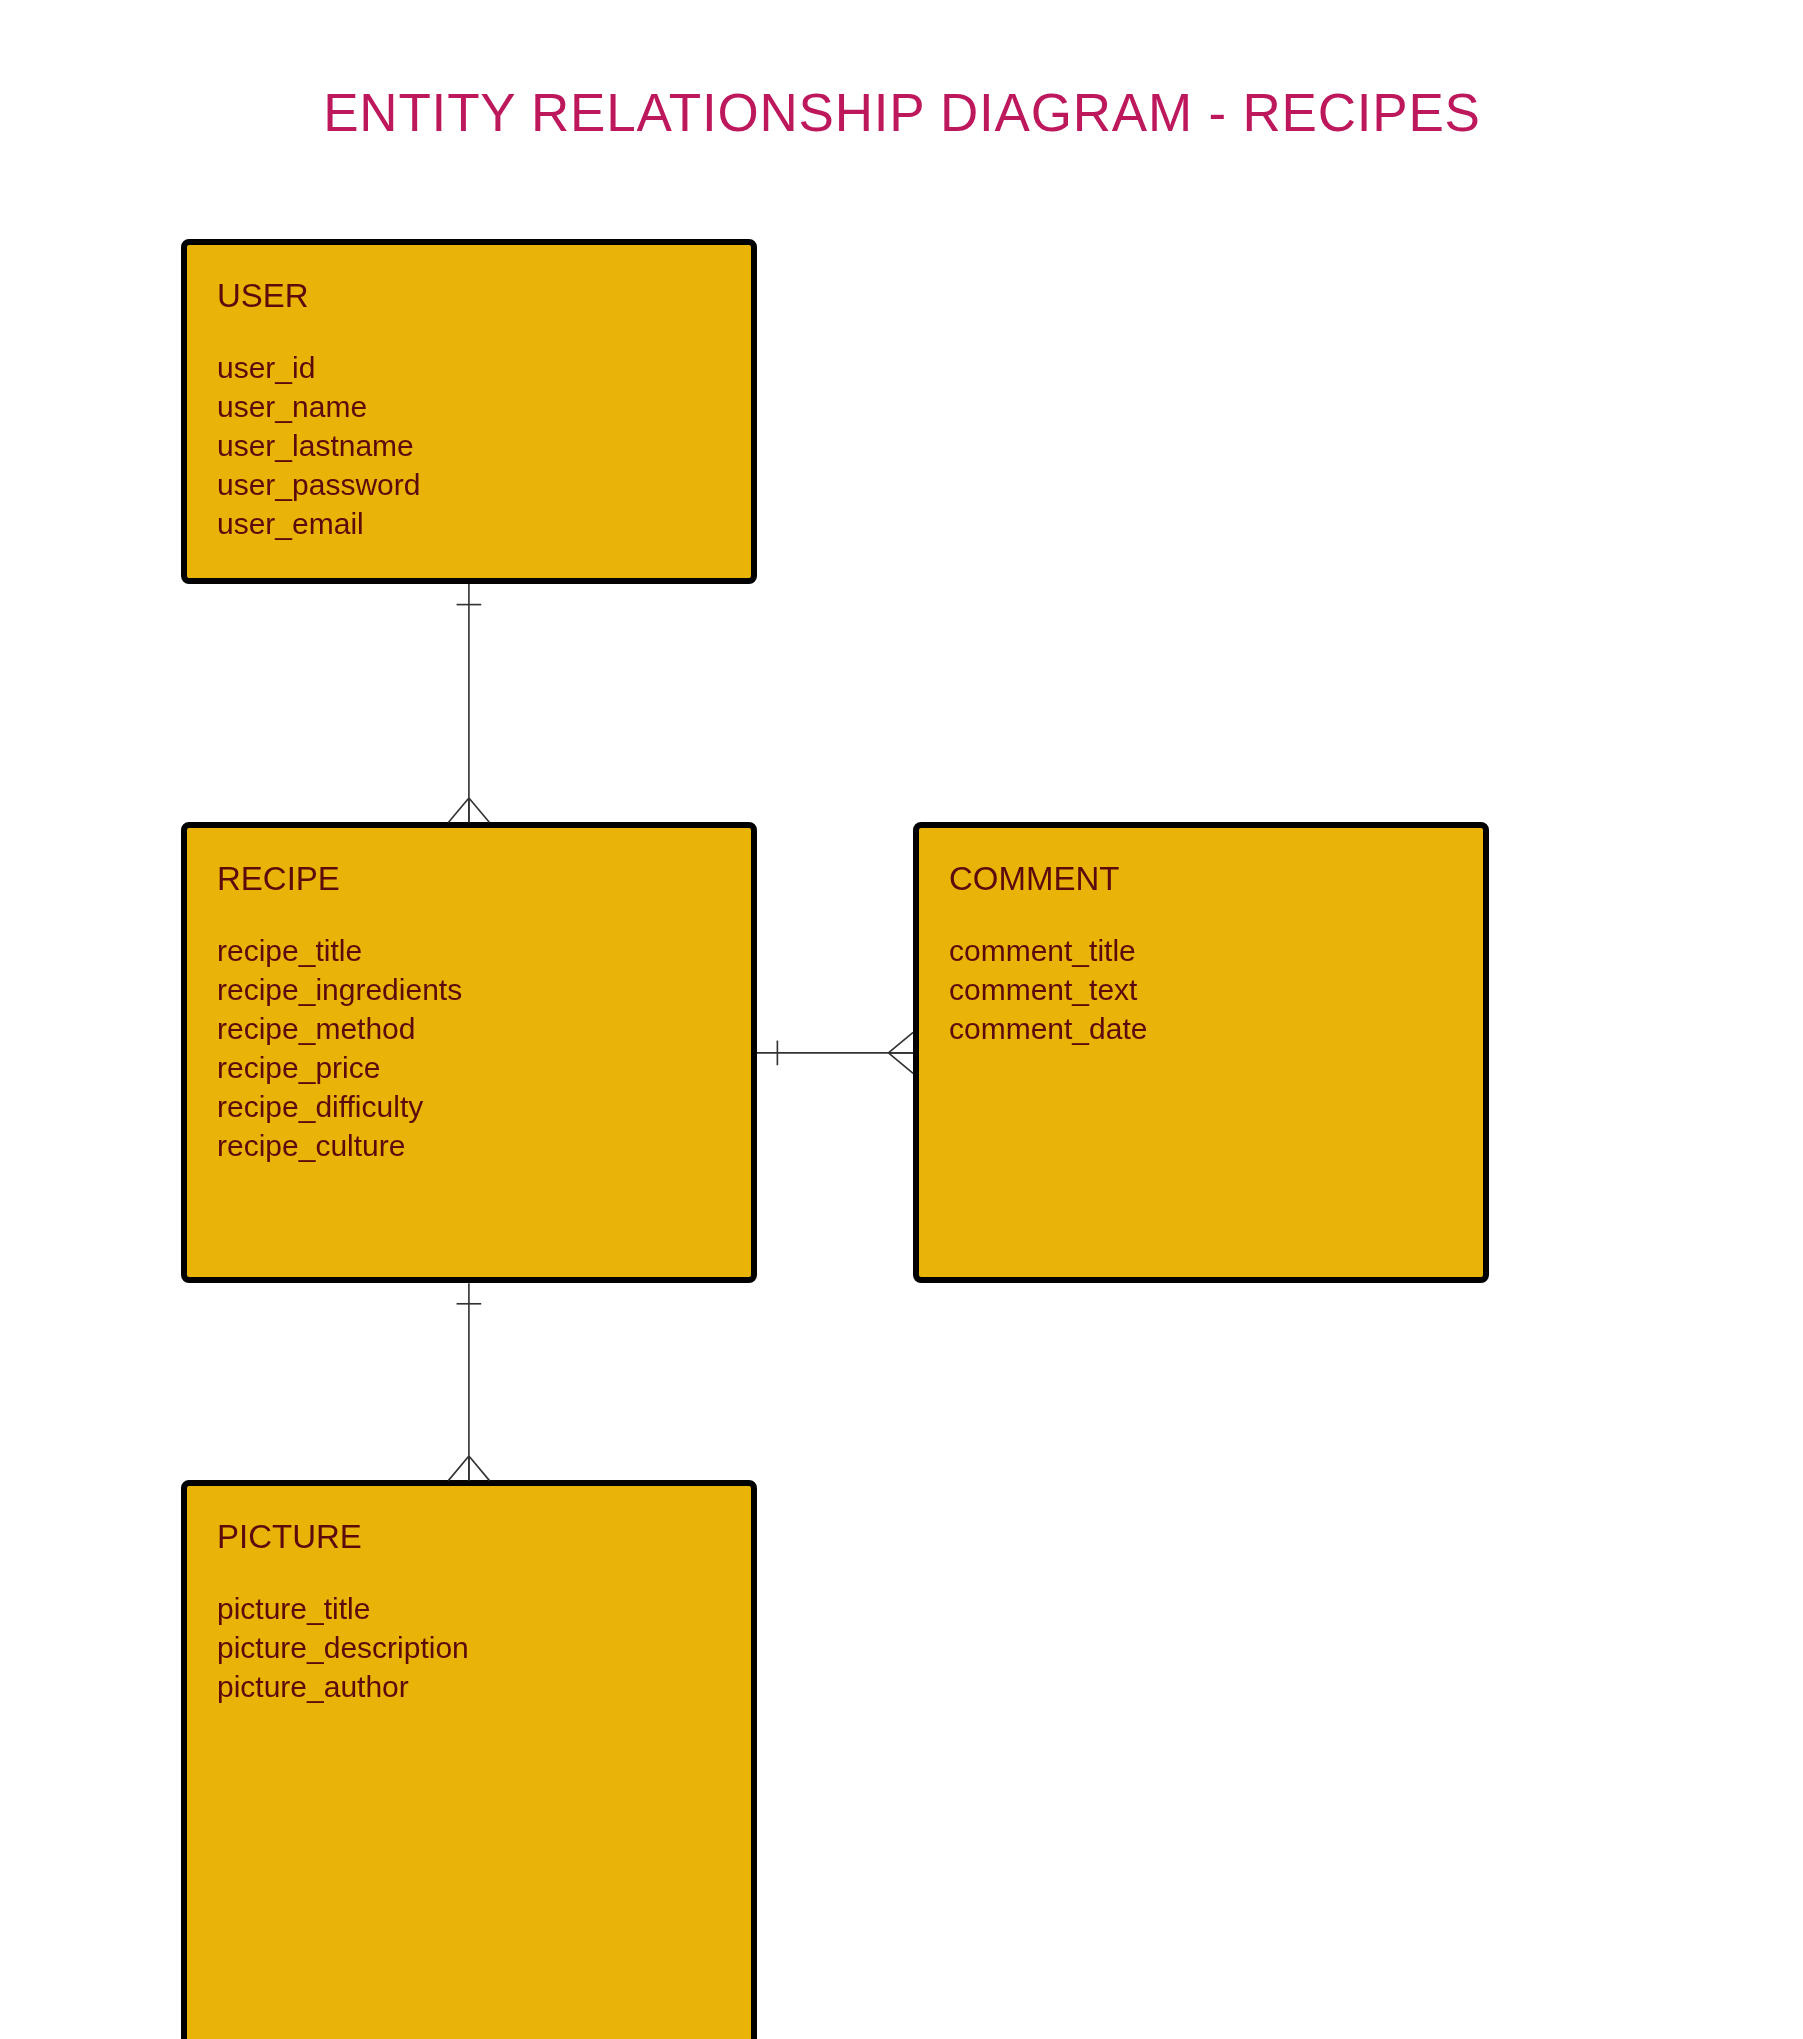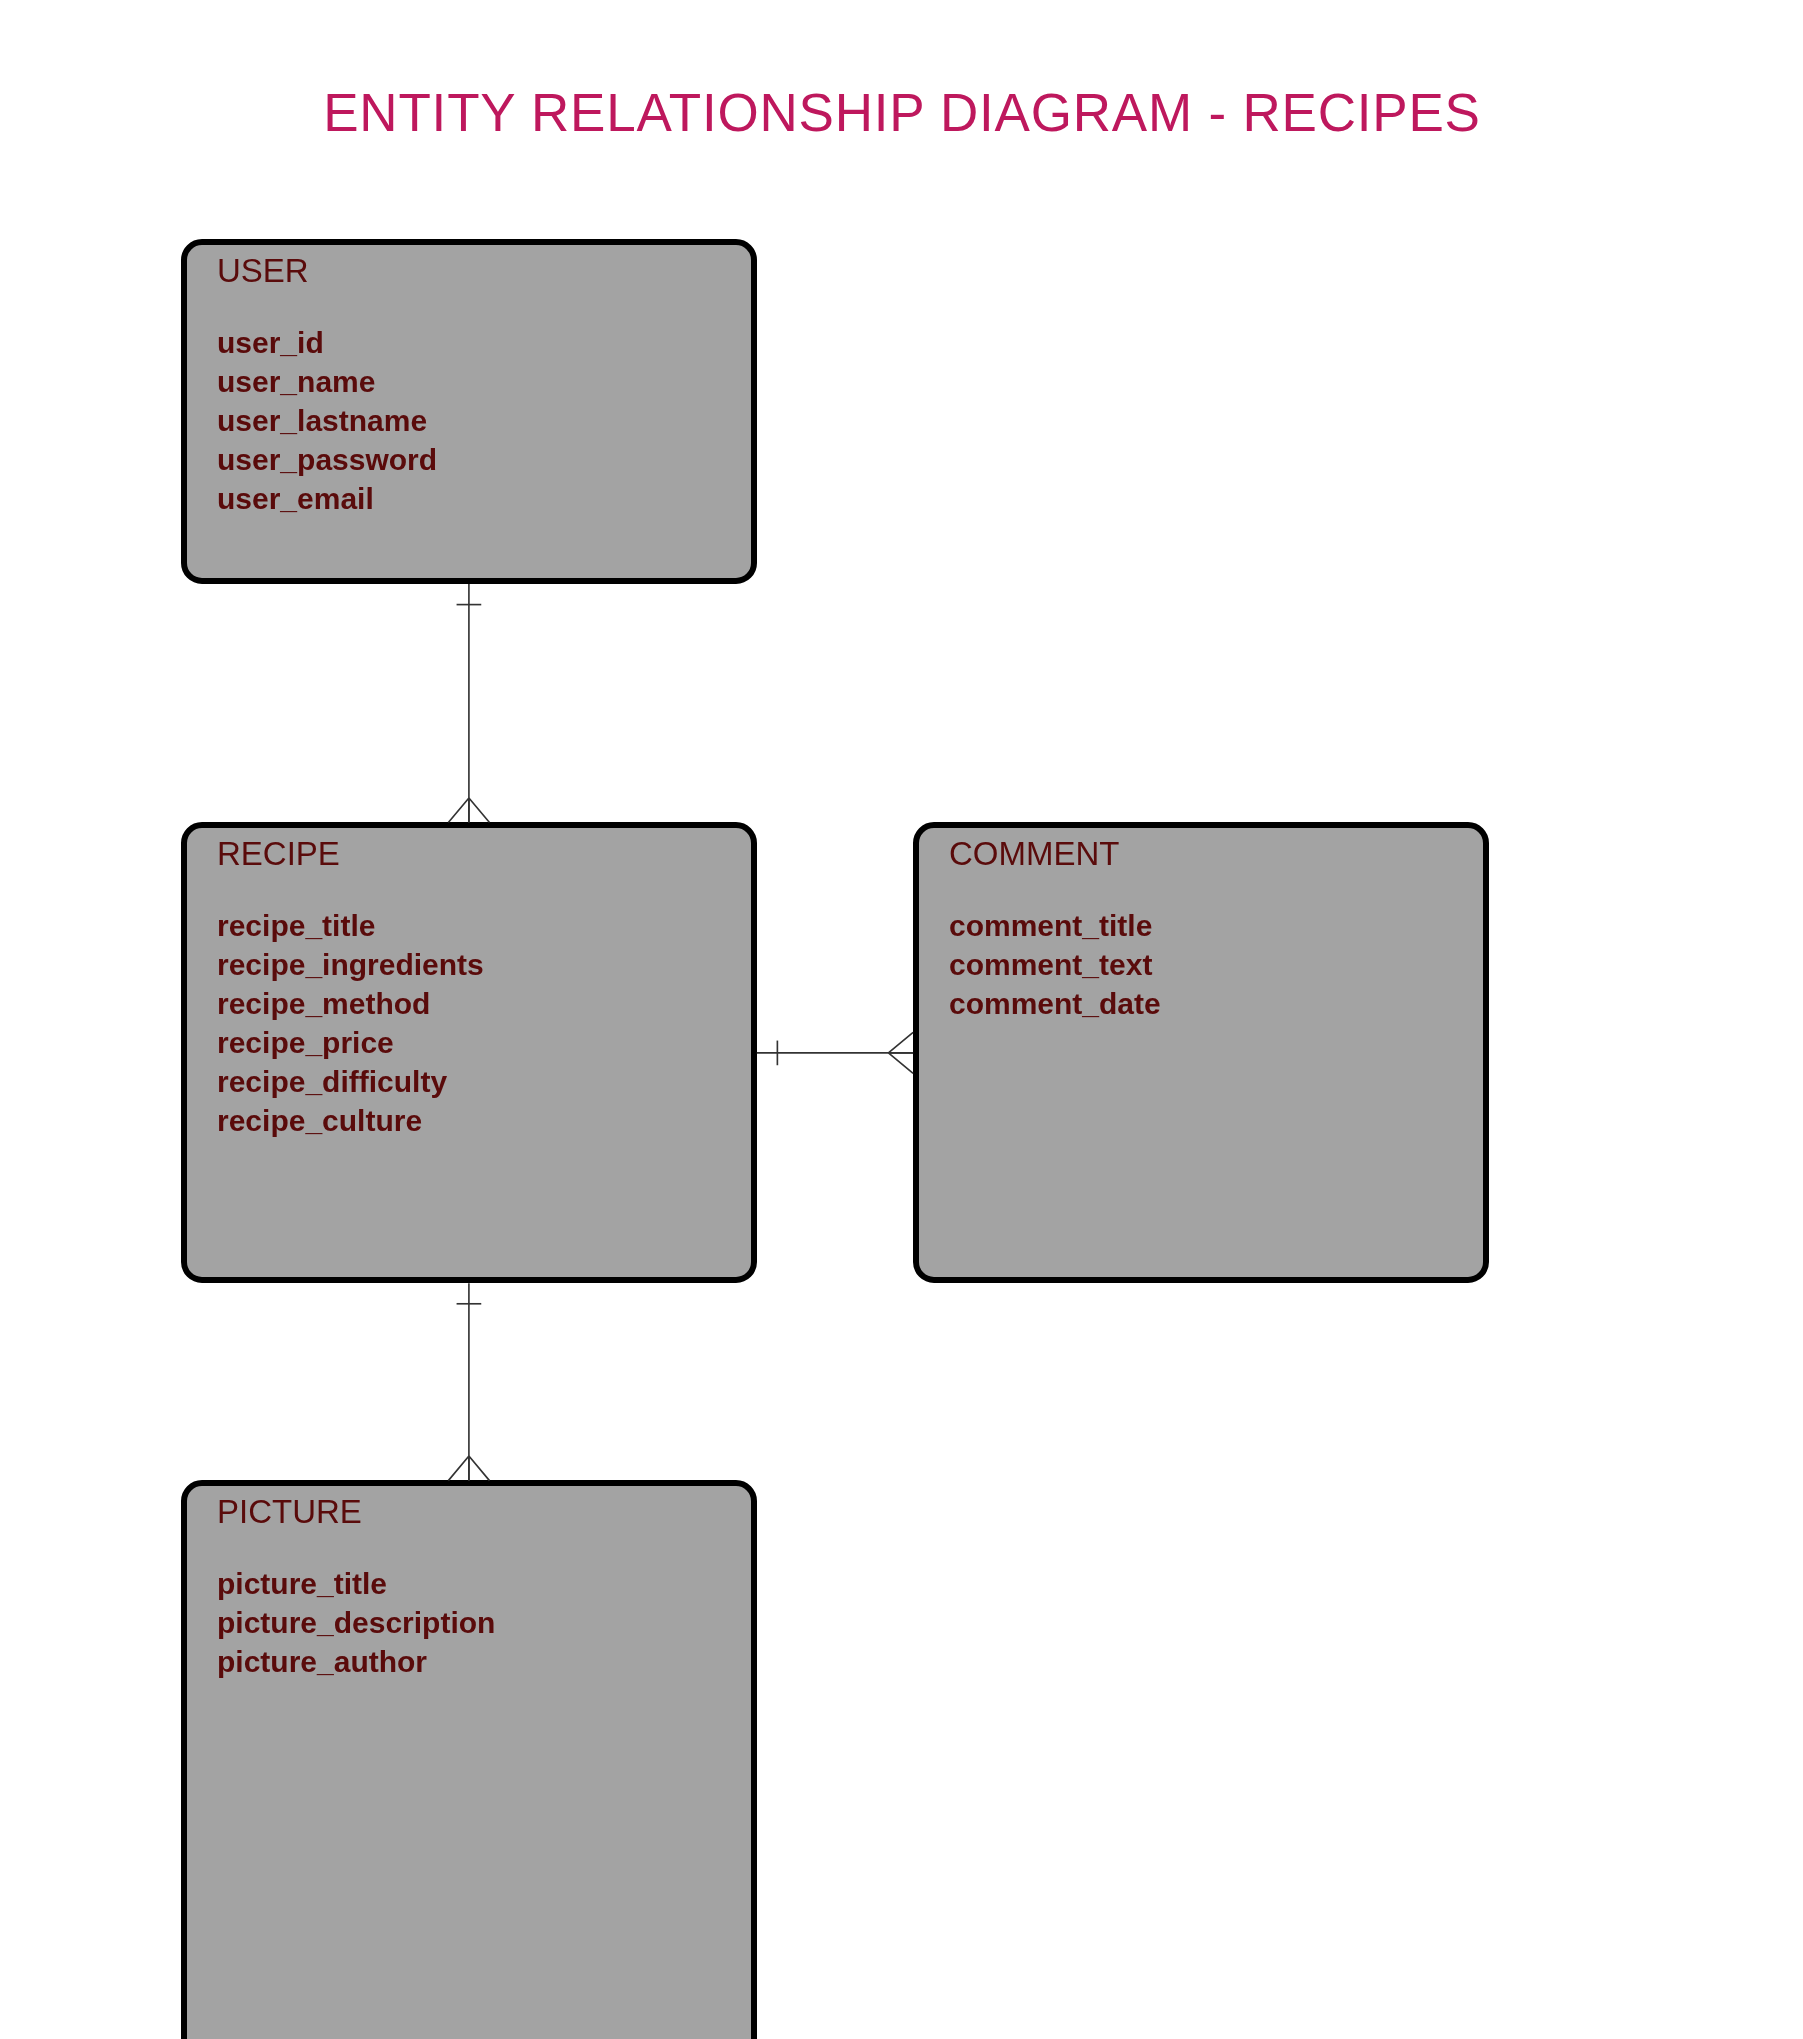--- a/index.html
+++ b/index.html
@@ -21,34 +21,34 @@
     width: 100%;
     text-align: center;
     font-size: 53px;
     font-weight: 400;
     color: #be185d;
     letter-spacing: 0.8px;
   }
   .entity {
     position: absolute;
     border: 6.6px solid #000000;
-    border-radius: 21px;
-    background: #a3a3a3;
+    border-radius: 8px;
+    background: #eab308;
     box-sizing: border-box;
-    padding: 7px 30px;
+    padding: 32px 30px;
   }
   .entity-name {
     font-size: 33px;
     font-weight: 400;
     color: #5a0b0b;
     margin-bottom: 33px;
   }
   .attr {
     font-size: 30px;
-    font-weight: 700;
+    font-weight: 400;
     color: #5a0b0b;
     line-height: 1.3;
   }
   svg.connectors {
     position: absolute;
     top: 0;
     left: 0;
     width: 1804px;
     height: 2040px;
     pointer-events: none;

